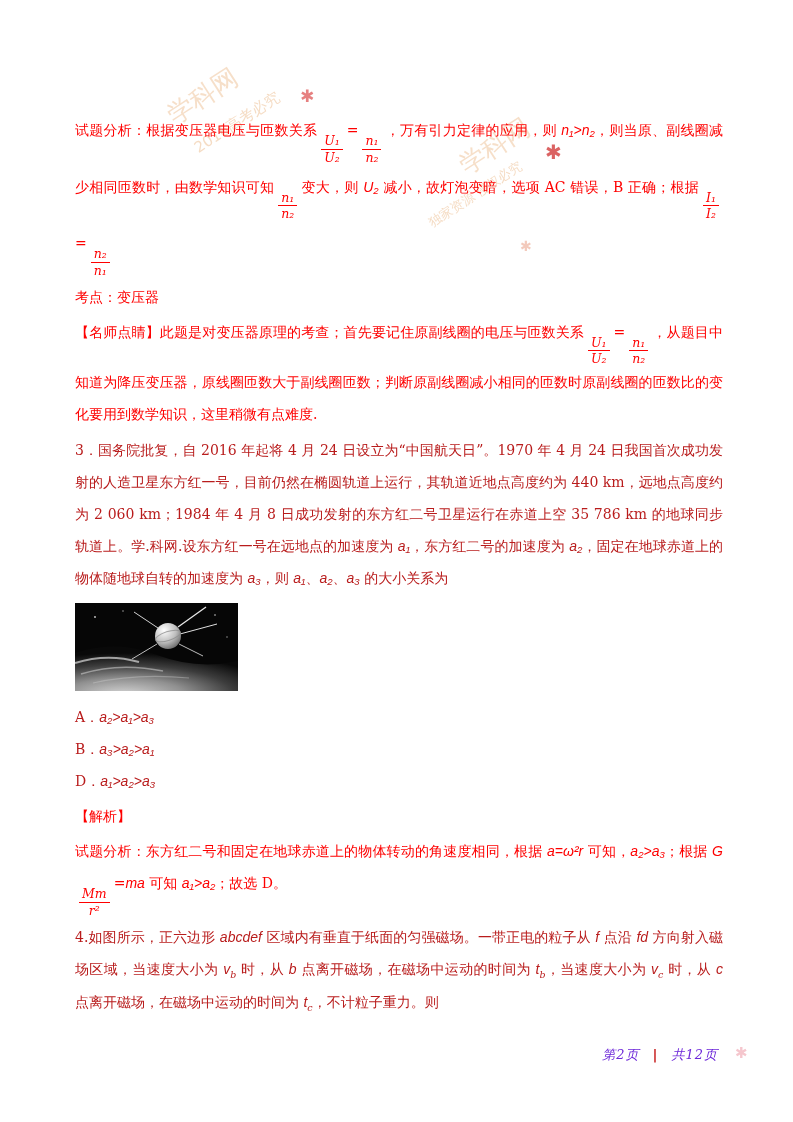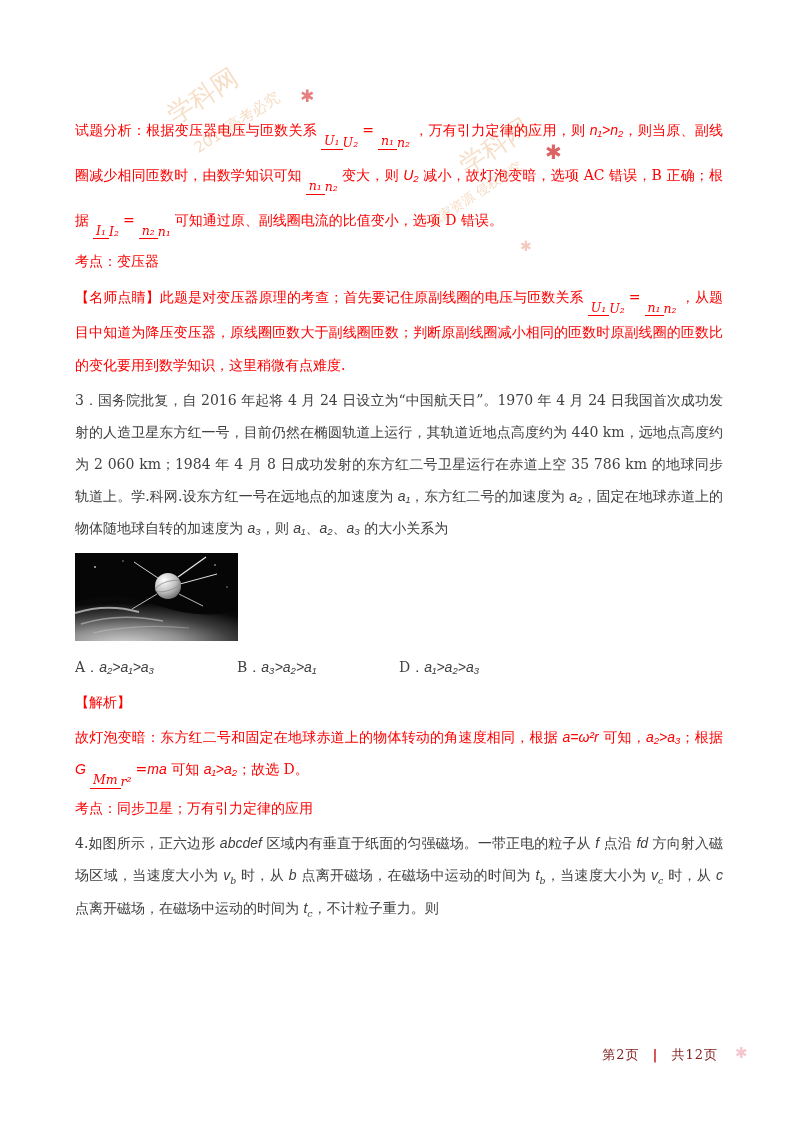--- a/index.html
+++ b/index.html
@@ -18,39 +18,39 @@
     position:absolute; left:75px; top:108px; width:648px; z-index:1;
   }
   .para {
     font-size:14px;
     line-height:2.3;
     text-align:justify;
     margin-bottom:3px;
   }
   .para.loose { line-height:3.2; }
   .red { color:#fe0000; }
-  .black { color:#404040; }
+  .black { color:#b91c1c; }
   i, .mvar { font-family:Liberation Sans, sans-serif; font-style:italic; }
   sub { font-size:9.5px; font-style:italic; }
   .frac {
-    display:inline-flex; flex-direction:row; align-items:center;
+    display:inline-flex; flex-direction:column; align-items:center;
     vertical-align:-10px; line-height:1.1; font-style:italic;
     font-size:12.5px; margin:0 4px; font-family:"DejaVu Serif",serif;
   }
   .frac .num { border-bottom:1px solid currentColor; padding:0 3px 1px; }
   .frac .den { padding-top:1px; }
   .figure { width:163px; height:88px; margin:8px 0 10px 0; }
-  .options { display:flex; align-items:baseline; }
+  .options { display:flex; align-items:baseline;flex-direction:column; }
   .option { width:162px; }
   .option:last-child { width:auto; }
   .footer {
     position:absolute; right:75px; top:1046px; z-index:1;
     font-size:13px; letter-spacing:1px;
   }
-  .footer .pg { color:#7f1d1d; }
+  .footer .pg { color:#6d28d9;font-style:italic; }
   .footer .sep { color:#c00000; font-weight:bold; padding:0 4px; }
 </style>
 </head>
 <body>
 
 <div class="page">
   <div class="wm-layer">
       <div class="wm" style="left: 170px; top: 100px; font-size: 26px; color: rgba(238, 196, 156, 0.55); transform: rotate(-33deg);">学科网</div>
       <div class="wm" style="left: 196px; top: 140px; font-size: 15px; color: rgba(238, 196, 156, 0.6); transform: rotate(-33deg);">2016高考必究</div>
       <div class="wm" style="left: 300px; top: 86px; font-size: 17px; color: rgba(221, 85, 85, 0.75); transform: rotate(0deg);">✱</div>
@@ -69,21 +69,21 @@
           <span class="den">n₂</span>
         </span><span>，万有引力定律的应用，则 </span><i class="mvar">n₁&gt;n₂</i><span>，则当原、副线圈减少相同匝数时，由数学知识可知</span><span class="frac">
           <span class="num">n₁</span>
           <span class="den">n₂</span>
         </span><span>变大，则 </span><i class="mvar">U₂</i><span> 减小，故灯泡变暗，选项 AC 错误，B 正确；根据</span><span class="frac">
           <span class="num">I₁</span>
           <span class="den">I₂</span>
         </span><span>=</span><span class="frac">
           <span class="num">n₂</span>
           <span class="den">n₁</span>
-        </span><span>可知通过原、副线圈电流的比值变小，选项 D 错误。</span></div>
+        </span></div>
       <div class="para red"><span>考点：变压器</span></div>
       <div class="para red"><span>【名师点睛】此题是对变压器原理的考查；首先要记住原副线圈的电压与匝数关系</span><span class="frac">
           <span class="num">U₁</span>
           <span class="den">U₂</span>
         </span><span>=</span><span class="frac">
           <span class="num">n₁</span>
           <span class="den">n₂</span>
         </span><span>，从题目中知道为降压变压器，原线圈匝数大于副线圈匝数；判断原副线圈减小相同的匝数时原副线圈的匝数比的变化要用到数学知识，这里稍微有点难度.</span></div>
       <div class="para black"><span>3．国务院批复，自 2016 年起将 4 月 24 日设立为“中国航天日”。1970 年 4 月 24 日我国首次成功发射的人造卫星东方红一号，目前仍然在椭圆轨道上运行，其轨道近地点高度约为 440 km，远地点高度约为 2 060 km；1984 年 4 月 8 日成功发射的东方红二号卫星运行在赤道上空 35 786 km 的地球同步轨道上。学.科网.设东方红一号在远地点的加速度为 </span><i class="mvar">a₁</i><span>，东方红二号的加速度为 </span><i class="mvar">a₂</i><span>，固定在地球赤道上的物体随地球自转的加速度为 </span><i class="mvar">a₃</i><span>，则 </span><i class="mvar">a₁</i><span>、</span><i class="mvar">a₂</i><span>、</span><i class="mvar">a₃</i><span> 的大小关系为</span></div>
       <div class="figure"><svg width="163" height="88" viewBox="0 0 163 88">
@@ -116,25 +116,24 @@
           <line x1="104" y1="41" x2="128" y2="53" stroke="#bdbdbd" stroke-width="1"></line>
           <circle cx="93" cy="33" r="13" fill="url(#satg)"></circle>
           <ellipse cx="93" cy="33" rx="13" ry="4.5" fill="none" stroke="#8f8f8f" stroke-width="1" opacity="0.8" transform="rotate(-18 93 33)"></ellipse>
         </svg></div>
       <div class="para black options">
         <span class="option"><span>A．</span><i class="mvar">a₂&gt;a₁&gt;a₃</i></span>
         <span class="option"><span>B．</span><i class="mvar">a₃&gt;a₂&gt;a₁</i></span>
         <span class="option"><span>D．</span><i class="mvar">a₁&gt;a₂&gt;a₃</i></span>
       </div>
       <div class="para red"><span>【解析】</span></div>
-      <div class="para red"><span>故灯泡变暗：东方红二号和固定在地球赤道上的物体转动的角速度相同，根据 </span><i class="mvar">a=ω²r</i><span> 可知，</span><i class="mvar">a₂&gt;a₃</i><span>；根据 </span><i class="mvar">G</i><span class="frac">
+      <div class="para red"><span>试题分析：东方红二号和固定在地球赤道上的物体转动的角速度相同，根据 </span><i class="mvar">a=ω²r</i><span> 可知，</span><i class="mvar">a₂&gt;a₃</i><span>；根据 </span><i class="mvar">G</i><span class="frac">
           <span class="num">Mm</span>
           <span class="den">r²</span>
         </span><span>=</span><i class="mvar">ma</i><span> 可知 </span><i class="mvar">a₁&gt;a₂</i><span>；故选 D。</span></div>
-      <div class="para red"><span>考点：同步卫星；万有引力定律的应用</span></div>
       <div class="para black"><span>4.如图所示，正六边形 </span><i class="mvar">abcdef</i><span> 区域内有垂直于纸面的匀强磁场。一带正电的粒子从 </span><i class="mvar">f</i><span> 点沿 </span><i class="mvar">fd</i><span> 方向射入磁场区域，当速度大小为 </span><span><i class="mvar">v</i><sub>b</sub></span><span> 时，从 </span><i class="mvar">b</i><span> 点离开磁场，在磁场中运动的时间为 </span><span><i class="mvar">t</i><sub>b</sub></span><span>，当速度大小为 </span><span><i class="mvar">v</i><sub>c</sub></span><span> 时，从 </span><i class="mvar">c</i><span> 点离开磁场，在磁场中运动的时间为 </span><span><i class="mvar">t</i><sub>c</sub></span><span>，不计粒子重力。则</span></div>
     </div>
   <div class="footer">
     <span class="pg">第2页</span>
     <span class="sep">｜</span>
     <span class="pg">共12页</span>
   </div>
 </div>
 
 </body></html>

